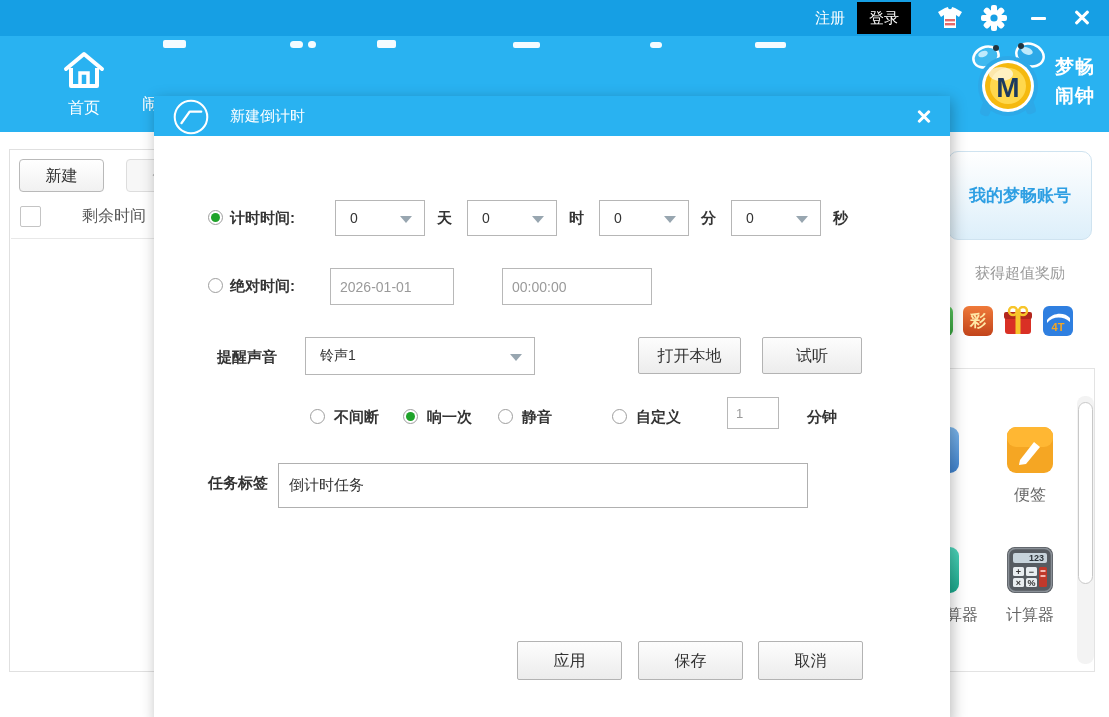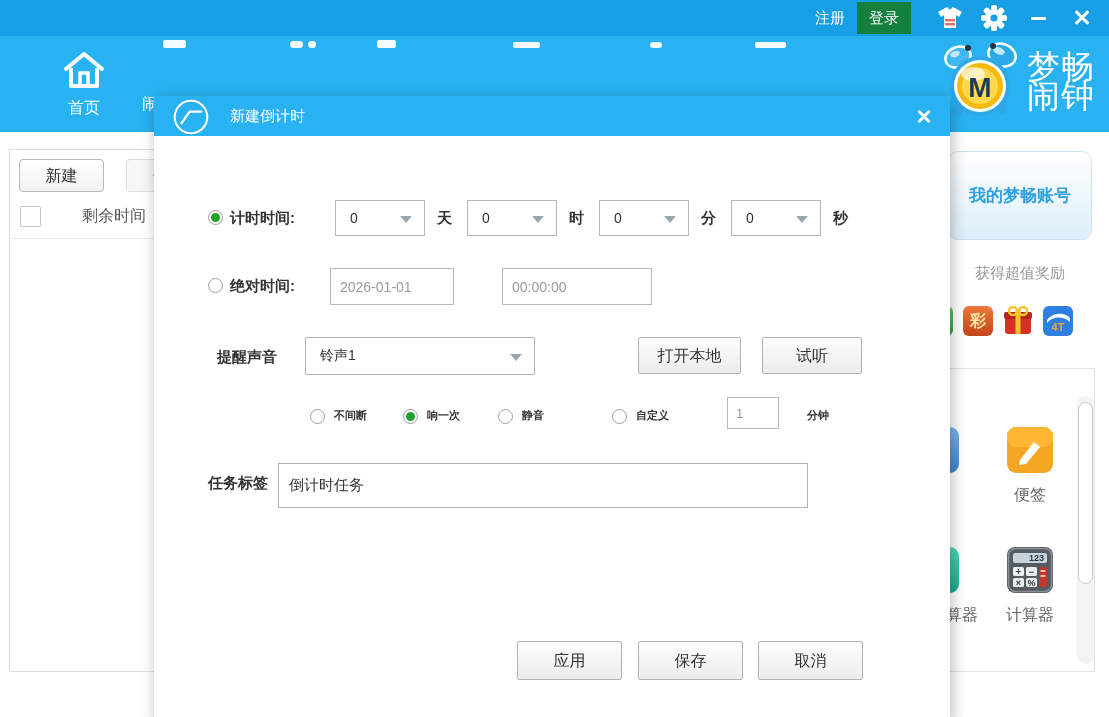--- a/index.html
+++ b/index.html
@@ -3,37 +3,37 @@
 <meta charset="utf-8">
 <style>
   * { margin:0; padding:0; box-sizing:border-box; }
   html,body { width:1109px; height:717px; }
   body { font-family:"Liberation Sans","DejaVu Sans",sans-serif; background:#fff; overflow:hidden; }
   .app { position:relative; width:1109px; height:717px; background:#fff; overflow:hidden; }
 
   
   .topbar { position:absolute; left:0; top:0; width:1109px; height:36px; background:#169fe4; display:flex; align-items:center; justify-content:flex-end; z-index:3; }
   .tb-link { color:#fff; font-size:15px; padding:0 12px; height:32px; line-height:32px; cursor:pointer; }
-  .tb-link.login { background:#15803d; margin-right:24px; }
+  .tb-link.login { background:#000000; margin-right:24px; }
   .tb-icon { display:inline-flex; align-items:center; justify-content:center; width:30px; height:30px; margin-right:14px; cursor:pointer; }
   .tb-icon.close-x { margin-right:12px; position:relative; }
   .minbar { width:15px; height:3px; background:#fff; border-radius:1px; display:block; }
   .xa,.xb { position:absolute; left:6px; top:13px; width:18px; height:3px; background:#fff; border-radius:1px; }
   .xa { transform:rotate(45deg); } .xb { transform:rotate(-45deg); }
 
   
   .header { position:absolute; left:0; top:36px; width:1109px; height:96px; background:#29b2f1; z-index:2; }
   .nav-item { position:absolute; top:14px; width:60px; text-align:center; color:#fff; cursor:pointer; }
   .nav-item .nav-label { display:block; font-size:16px; margin-top:4px; }
   .nav-home { left:54px; }
   .nav-alarm { left:128px; width:60px; }
   .frag { position:absolute; background:#fff; border-radius:2px; opacity:.95; }
 
   .logo { position:absolute; right:8px; top:6px; display:flex; align-items:center; z-index:2; }
-  .logo-text { color:#fff; font-weight:normal; font-size:33px; line-height:29px; letter-spacing:1px;text-align:right; }
+  .logo-text { color:#fff; font-weight:bold; font-size:19px; line-height:29px; letter-spacing:1px;text-align:right; }
 
   
   .content { position:absolute; left:0; top:132px; width:1109px; height:546px; background:#fff; }
   .list-panel { position:absolute; left:9px; top:17px; width:935px; height:523px; border:1px solid #e0e0e0; background:#fff; }
   .btn { display:inline-block; border:1px solid #b9b9b9; border-radius:4px; background:linear-gradient(#ffffff,#f1f1f1); color:#333; font-size:16px; text-align:center; cursor:pointer; }
   .btn-new { position:absolute; left:9px; top:9px; width:85px; height:33px; line-height:31px; }
   .btn-edit { position:absolute; left:116px; top:9px; width:85px; height:33px; line-height:31px; color:#b5b5b5; border-color:#ddd; background:#f7f7f7; }
   .list-head { position:absolute; left:10px; top:56px; display:flex; align-items:flex-start;gap:22px; }
   .chk { width:21px; height:21px; border:1px solid #c4c4c4; border-radius:2px; background:#fff; cursor:pointer; }
   .list-head-label { margin-left:19px; font-size:16px; color:#555; }
@@ -68,21 +68,21 @@
 
   .dlg-label { position:absolute; font-size:15px; font-weight:600; color:#333; }
   .radio { position:absolute; width:15px; height:15px; border:1px solid #9e9e9e; border-radius:50%; background:#fff; cursor:pointer; }
   .radio.sel::after { content:""; position:absolute; left:2px; top:2px; width:9px; height:9px; border-radius:50%; background:#1fa32a; }
   .ddl { position:absolute; height:36px; border:1px solid #b6b6b6; background:#fff; cursor:pointer; display:flex; align-items:center; }
   .ddl .val { font-size:14px; color:#333; padding-left:14px; }
   .ddl .arrow { position:absolute; right:12px; top:15px; width:0; height:0; border-left:6px solid transparent; border-right:6px solid transparent; border-top:7px solid #98a6b0; }
   .unit { position:absolute; font-size:15px; font-weight:600; color:#333; }
   .tbox { position:absolute; height:37px; border:1px solid #b8b8b8; background:#fff; font-size:14px; color:#9a9a9a; display:flex; align-items:center; padding-left:9px; }
   .dlg-btn { position:absolute; width:105px; height:39px; border:1px solid #b3b3b3; border-radius:2px; background:linear-gradient(#fdfdfd,#ececec); font-size:16px; color:#333; text-align:center; line-height:37px; cursor:pointer; }
-  .opt-label { position:absolute; font-size:11px; font-weight:600; color:#333; cursor:pointer;text-align:right; }
+  .opt-label { position:absolute; font-size:15px; font-weight:600; color:#333; cursor:pointer;text-align:right; }
   .task-input { position:absolute; left:124px; top:367px; width:530px; height:45px; border:1px solid #b0b0b0; background:#fff; font-size:15px; color:#333; display:flex; align-items:center; padding-left:10px; }
   .mini-input { position:absolute; left:573px; top:301px; width:52px; height:32px; border:1px solid #b8b8b8; background:#fff; font-size:13px; color:#9a9a9a; display:flex; align-items:center; padding-left:8px; }
 </style>
 </head>
 <body>
 
 <div class="app">
 
   <div class="topbar">
     <span class="tb-link">注册</span>

